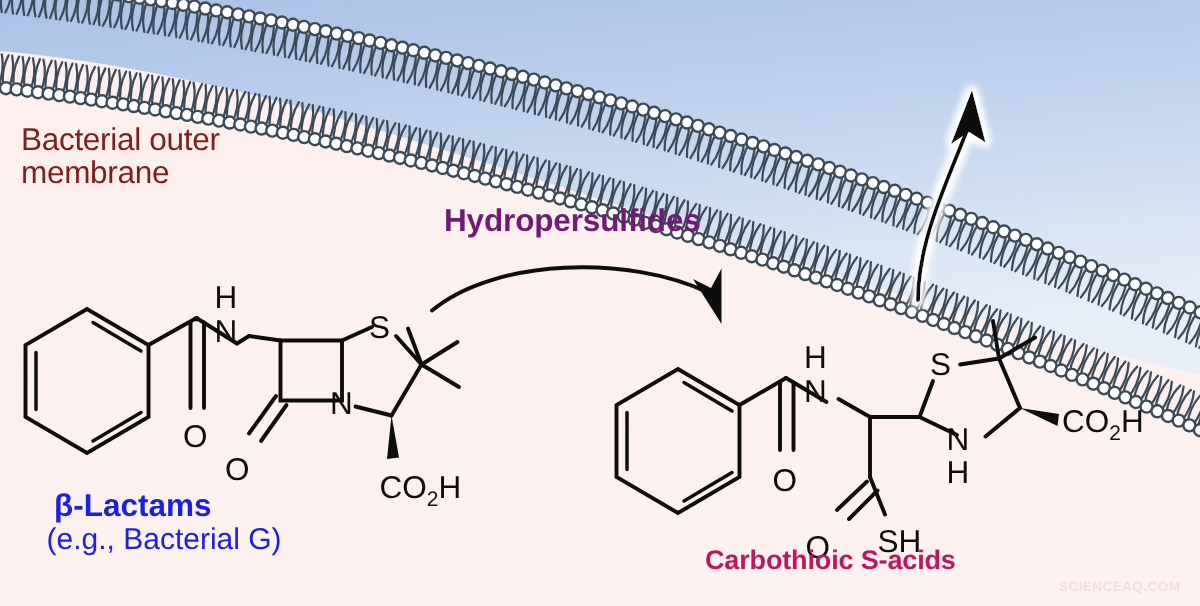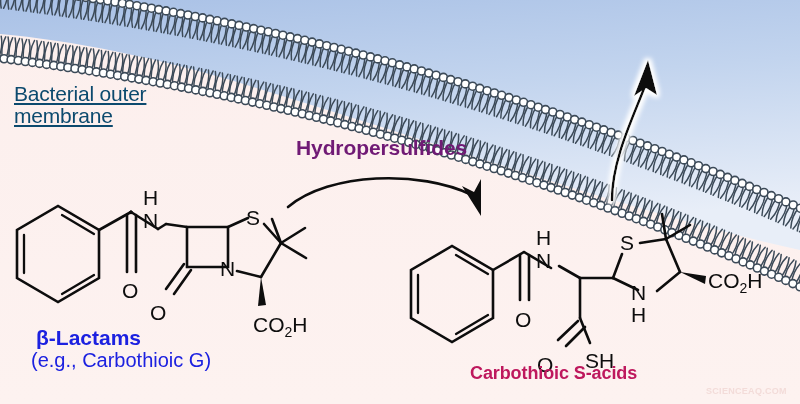--- a/index.html
+++ b/index.html
@@ -27,23 +27,22 @@
   }
   .lbl {
     position: absolute;
     white-space: pre;
     line-height: 1.04;
   }
   .lbl-membrane {
     left: 14px;
     top: 83px;
     font-size: 21px;
-    color: #0c4a6e;
+    color: #7f1d1d;
     letter-spacing: -0.2px;
-    text-decoration: underline;
   }
   .lbl-extracellular {
     left: 551px;
     top: 23px;
     font-size: 20.5px;
     color: #000000;
     letter-spacing: -0.1px;
   }
   .lbl-hydropersulfides {
     left: 296px;
@@ -956,17 +955,17 @@
 
       <path d="M 680,272 L 706,276 L 705,284 Z" fill="#0d0d0d"></path>
       <text class="atom" x="708" y="288">CO<tspan class="atom-sub" dy="5">2</tspan><tspan class="atom" dy="-5">H</tspan></text>
     </g>
   </svg>
 
   <div class="lbl lbl-membrane">Bacterial outer
 membrane</div>
   <div class="lbl lbl-hydropersulfides">Hydropersulfides</div>
   <div class="lbl lbl-betalactams">β-Lactams</div>
-  <div class="lbl lbl-penicillin">(e.g., Carbothioic G)</div>
+  <div class="lbl lbl-penicillin">(e.g., Bacterial G)</div>
   <div class="lbl lbl-carbothioic">Carbothioic S-acids</div>
   <div class="lbl lbl-watermark">SCIENCEAQ.COM</div>
 
 </div>
 
 </body></html>

